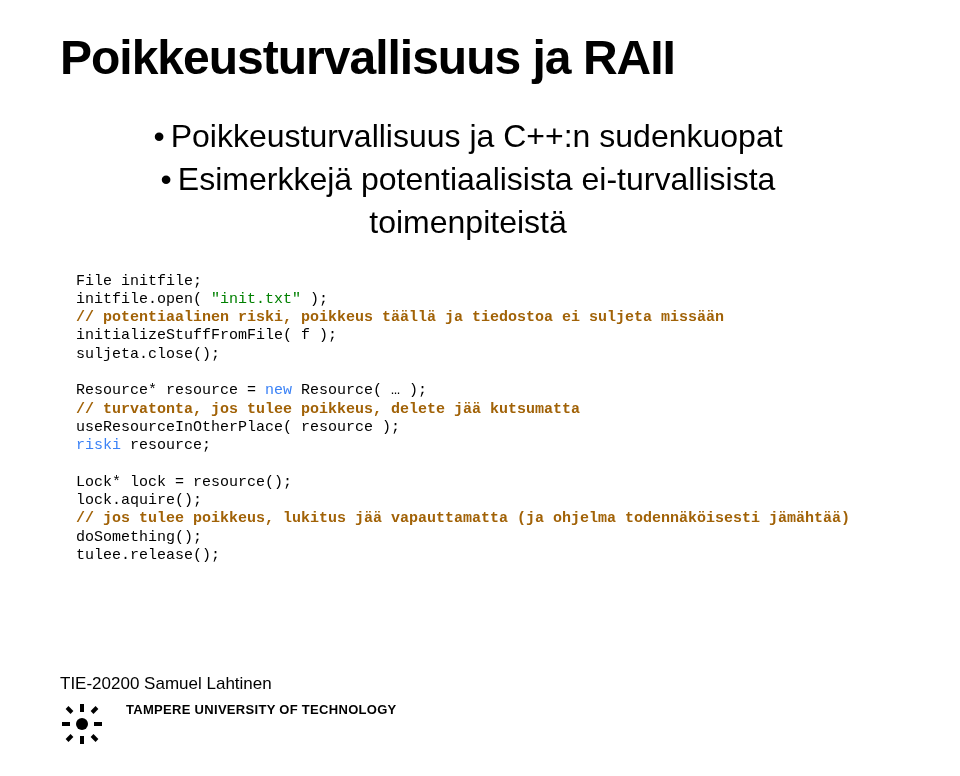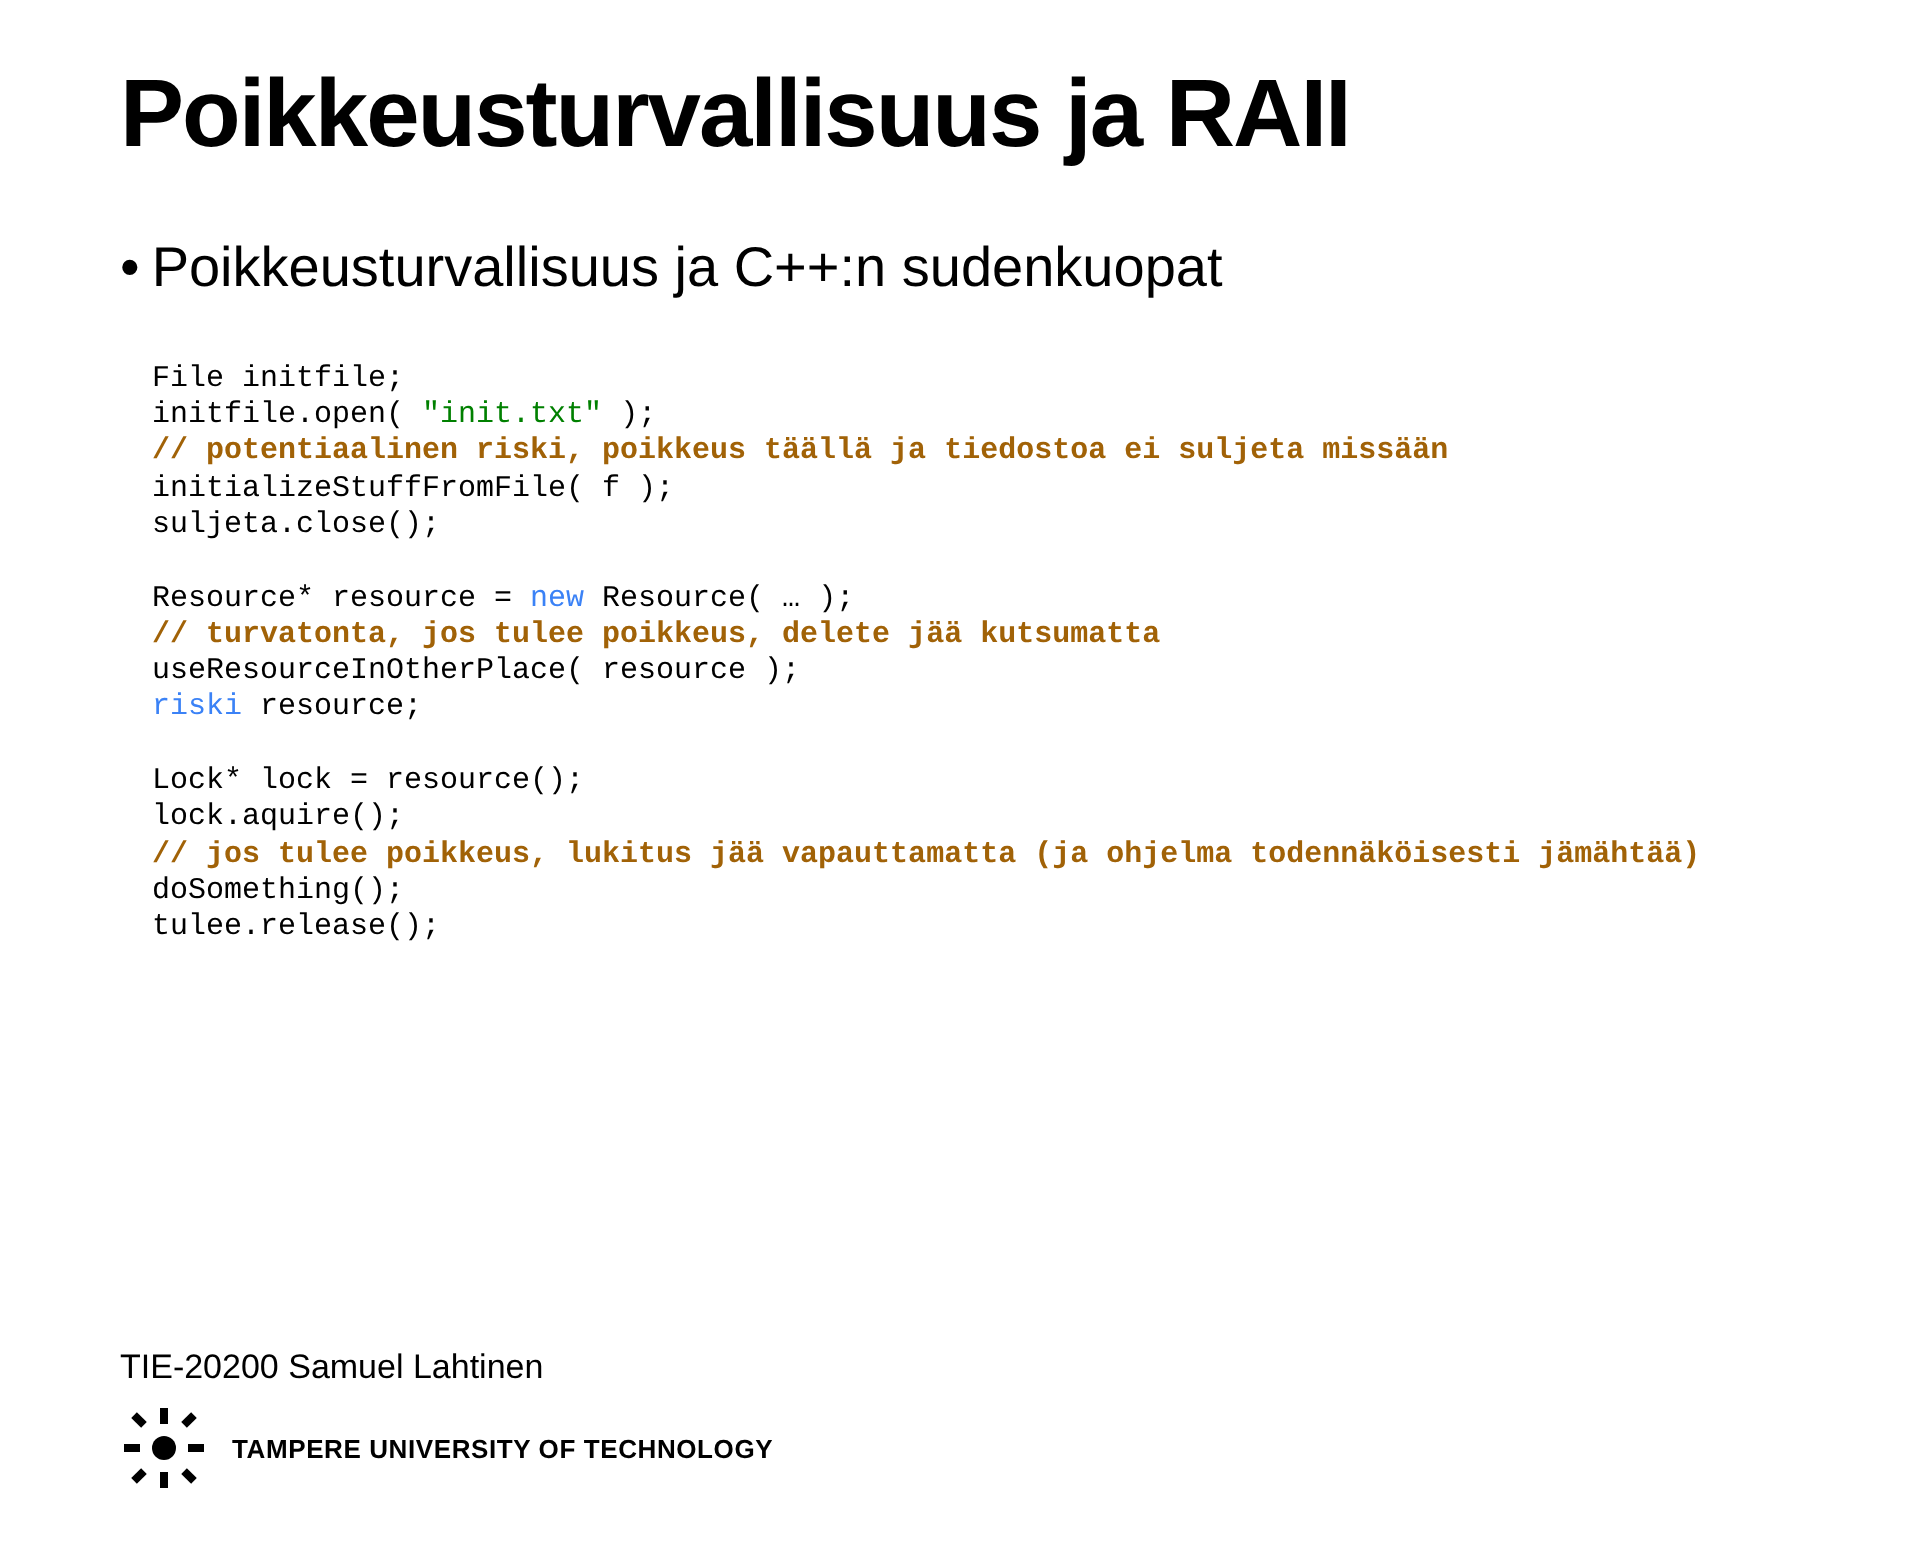--- a/index.html
+++ b/index.html
@@ -20,23 +20,24 @@
   }
   .title {
     font-size: 48px;
     font-weight: 900;
     color: #000;
     padding: 30px 0 0 60px;
     letter-spacing: -1px;
   }
   .bullets {
     padding: 30px 0 0 60px;
-    font-size: 28px;
+    font-size: 32px;
     color: #000;
     line-height: 1.35;
+    text-align: center;
   }
   .bullets .item::before {
     content: "•";
     margin-right: 6px;
   }
   .code {
     padding: 28px 0 0 76px;
     font-family: Consolas, "Courier New", monospace;
     font-size: 15px;
     line-height: 1.22;
@@ -44,22 +45,21 @@
     white-space: pre;
   }
   .code .nav { color: #3b82f6; } 
   .code .grn { color: #008000; } 
   .code .gry { color: #a16207; font-weight: bold; } 
   .footer {
     position: absolute;
     left: 60px;
     bottom: 30px;
     display: flex;
-    align-items: center;
-    gap: 12px;
+    gap: 22px;
   }
   .footer-label {
     position: absolute;
     left: 60px;
     bottom: 82px;
     font-size: 17px;
     color: #000;
   }
   .logo svg { display: block; }
   .uni-name {
@@ -71,20 +71,21 @@
 </style>
 </head>
 <body>
 
 <div class="slide">
 
   <div class="title">Poikkeusturvallisuus ja RAII</div>
 
   <div class="bullets">
     <div class="item"><span>Poikkeusturvallisuus ja C++:n sudenkuopat</span></div>
+    <div class="item"><span>Esimerkkejä potentiaalisista ei-turvallisista toimenpiteistä</span></div>
   </div>
 
   <div class="code"><span>File initfile;</span>
 <span>initfile.open( </span><span class="grn">"init.txt" </span><span>);</span>
 <span class="gry">// potentiaalinen riski, poikkeus täällä ja tiedostoa ei suljeta missään</span>
 <span>initializeStuffFromFile( f );</span>
 <span>suljeta.close();</span>
 
 <span>Resource* resource = </span><span class="nav">new </span><span>Resource( … );</span>
 <span class="gry">// turvatonta, jos tulee poikkeus, delete jää kutsumatta</span>

